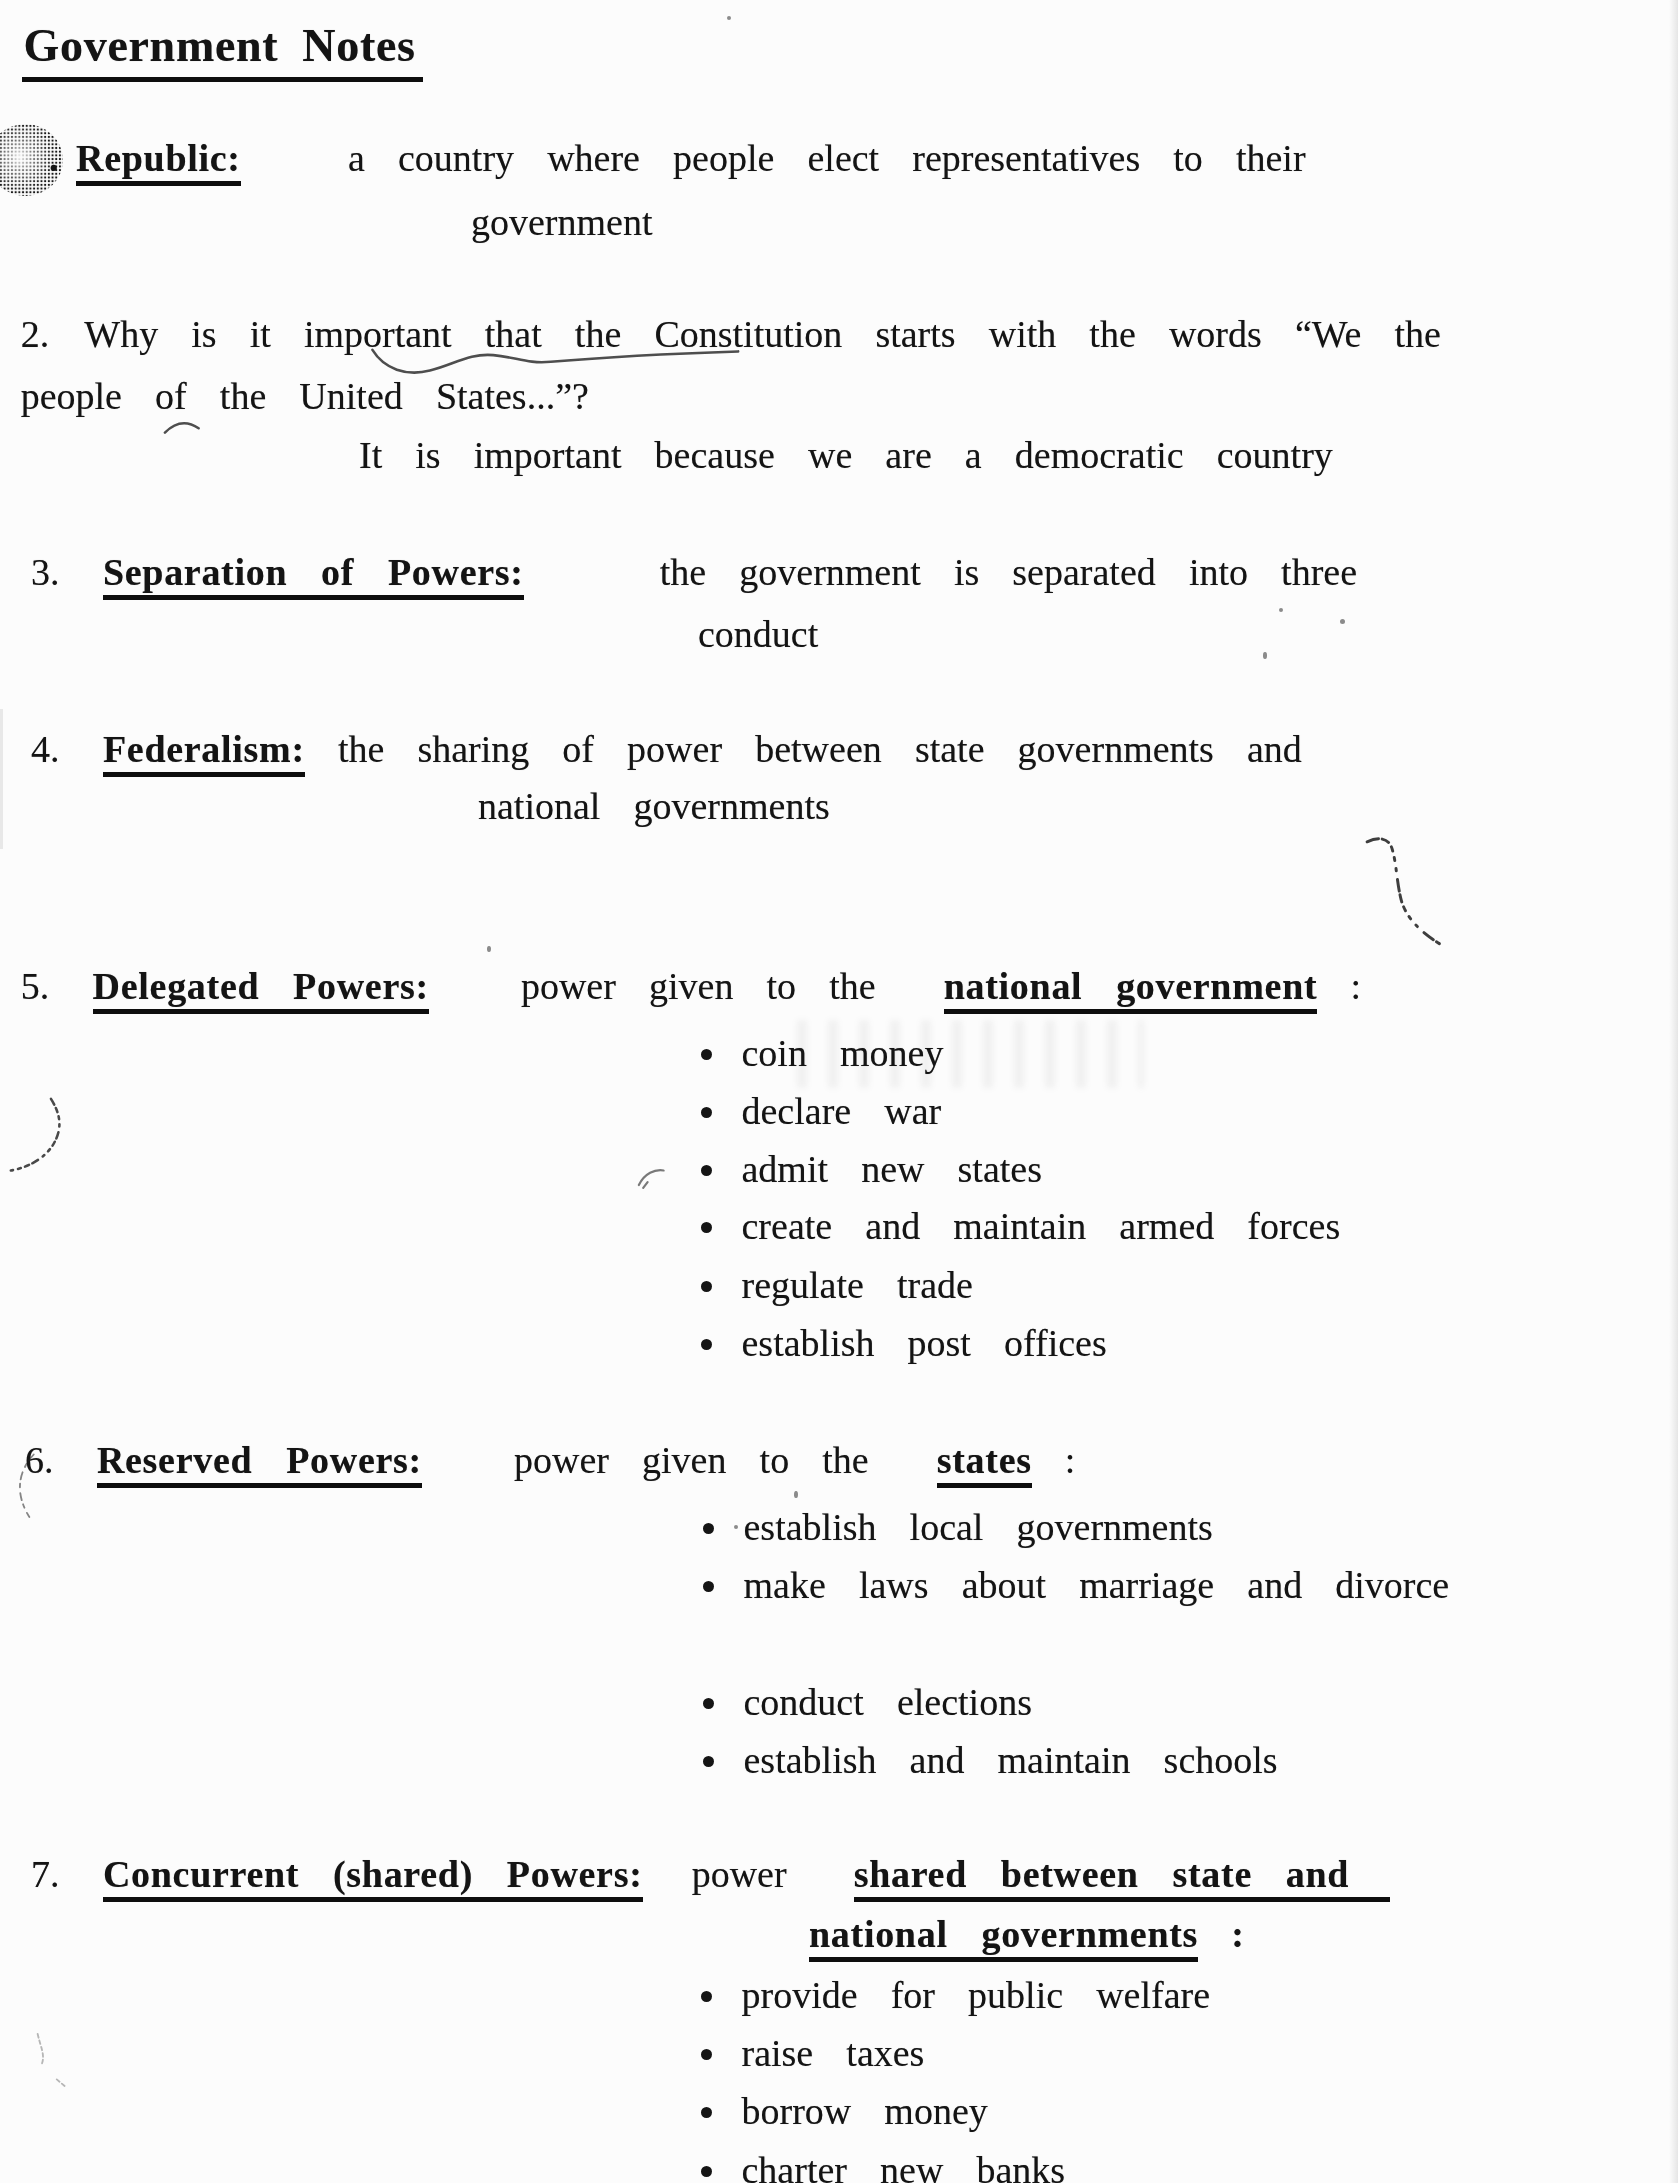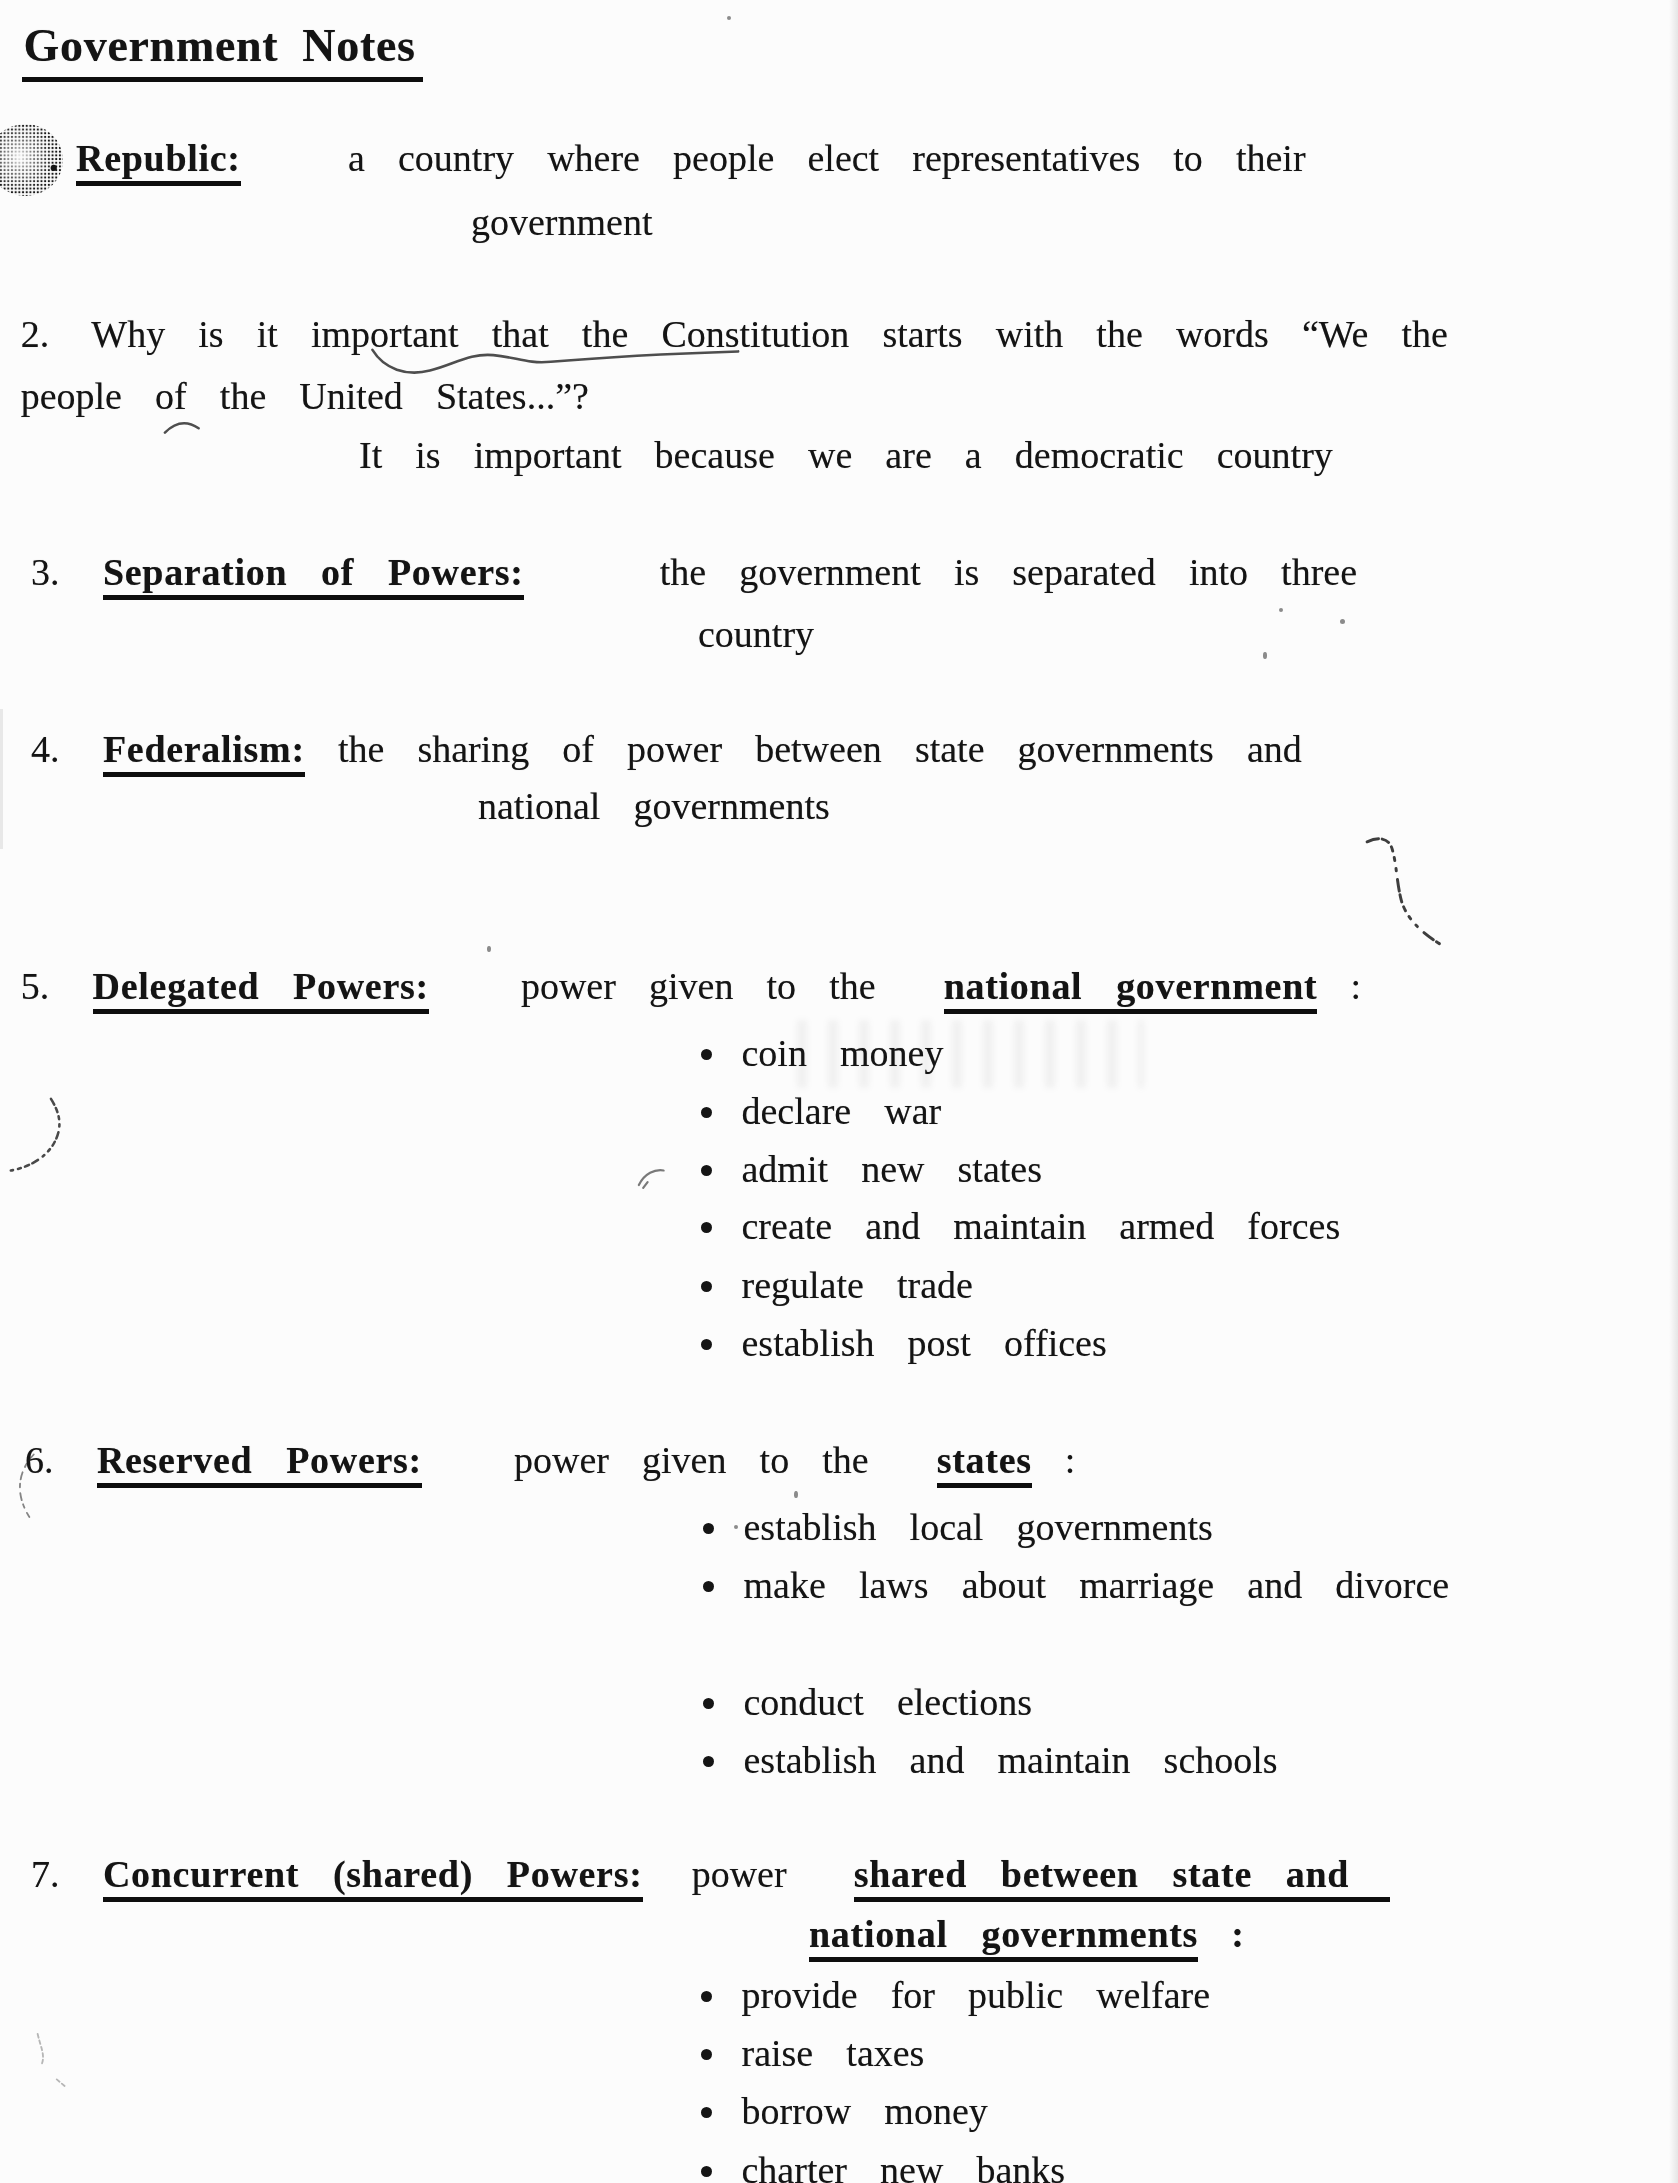--- a/index.html
+++ b/index.html
@@ -40,38 +40,38 @@
   <div class="blob"></div>
   <div class="line" style="left:49px;top:137px;font-weight:bold;">.</div>
   <div class="line" style="left:76px;top:137px;">
     <span class="term">Republic:</span>
   </div>
   <div class="line" style="left:348px;top:137px;">a country where people elect representatives to their</div>
   <div class="line" style="left:471px;top:201px;">government</div>
 
   <div class="line" style="left:20.7px;top:313px;">
     <span class="num">2.</span>
-    <span style="margin-left:9px;text-align:center;">Why is it important that the Constitution starts with the words “We the</span>
+    <span style="margin-left:2px;text-align:center;">Why is it important that the Constitution starts with the words “We the</span>
   </div>
   <div class="line" style="left:20.7px;top:375px;">people of the United States...”?</div>
   <div class="line" style="left:359px;top:434px;">It is important because we are a democratic country</div>
 
   <svg class="mark" style="left:368px;top:344px;" width="376" height="34" viewBox="0 0 510 46">
     <path d="M6,8 C22,34 52,44 84,36 C116,28 138,12 170,15 C202,18 216,27 248,24 C306,19 410,13 502,10" fill="none" stroke="#222" stroke-width="3.5" stroke-linecap="round" opacity="0.8"></path>
   </svg>
   <svg class="mark" style="left:162px;top:415px;" width="41" height="22" viewBox="0 0 56 30">
     <path d="M4,24 Q26,2 50,18" fill="none" stroke="#222" stroke-width="3.5" stroke-linecap="round" opacity="0.8"></path>
   </svg>
 
   <div class="line" style="left:31px;top:551px;">
     <span class="num">3.</span>
     <span class="term" style="margin-left:10.3px;">Separation of Powers:</span>
     <span style="margin-left:103px;">the government is separated into three</span>
   </div>
-  <div class="line" style="left:698px;top:613px;">country</div>
+  <div class="line" style="left:698px;top:613px;">conduct</div>
 
   <div class="line" style="left:31px;top:728px;">
     <span class="num">4.</span>
     <span class="term" style="margin-left:10.3px;">Federalism:</span>
     <span style="">the sharing of power between state governments and</span>
   </div>
   <div class="line" style="left:478px;top:785px;">national governments</div>
 
   <svg class="mark" style="left:1358px;top:830px;" width="92" height="121" viewBox="0 0 124 164">
     <path d="M12,16 C30,8 42,12 46,26 C52,46 52,70 58,94 C64,118 84,138 110,154" fill="none" stroke="#1c1c1c" stroke-width="4" stroke-linecap="round" stroke-dasharray="16 5 10 7 6 9 4 11 3 12" opacity="0.85"></path>

